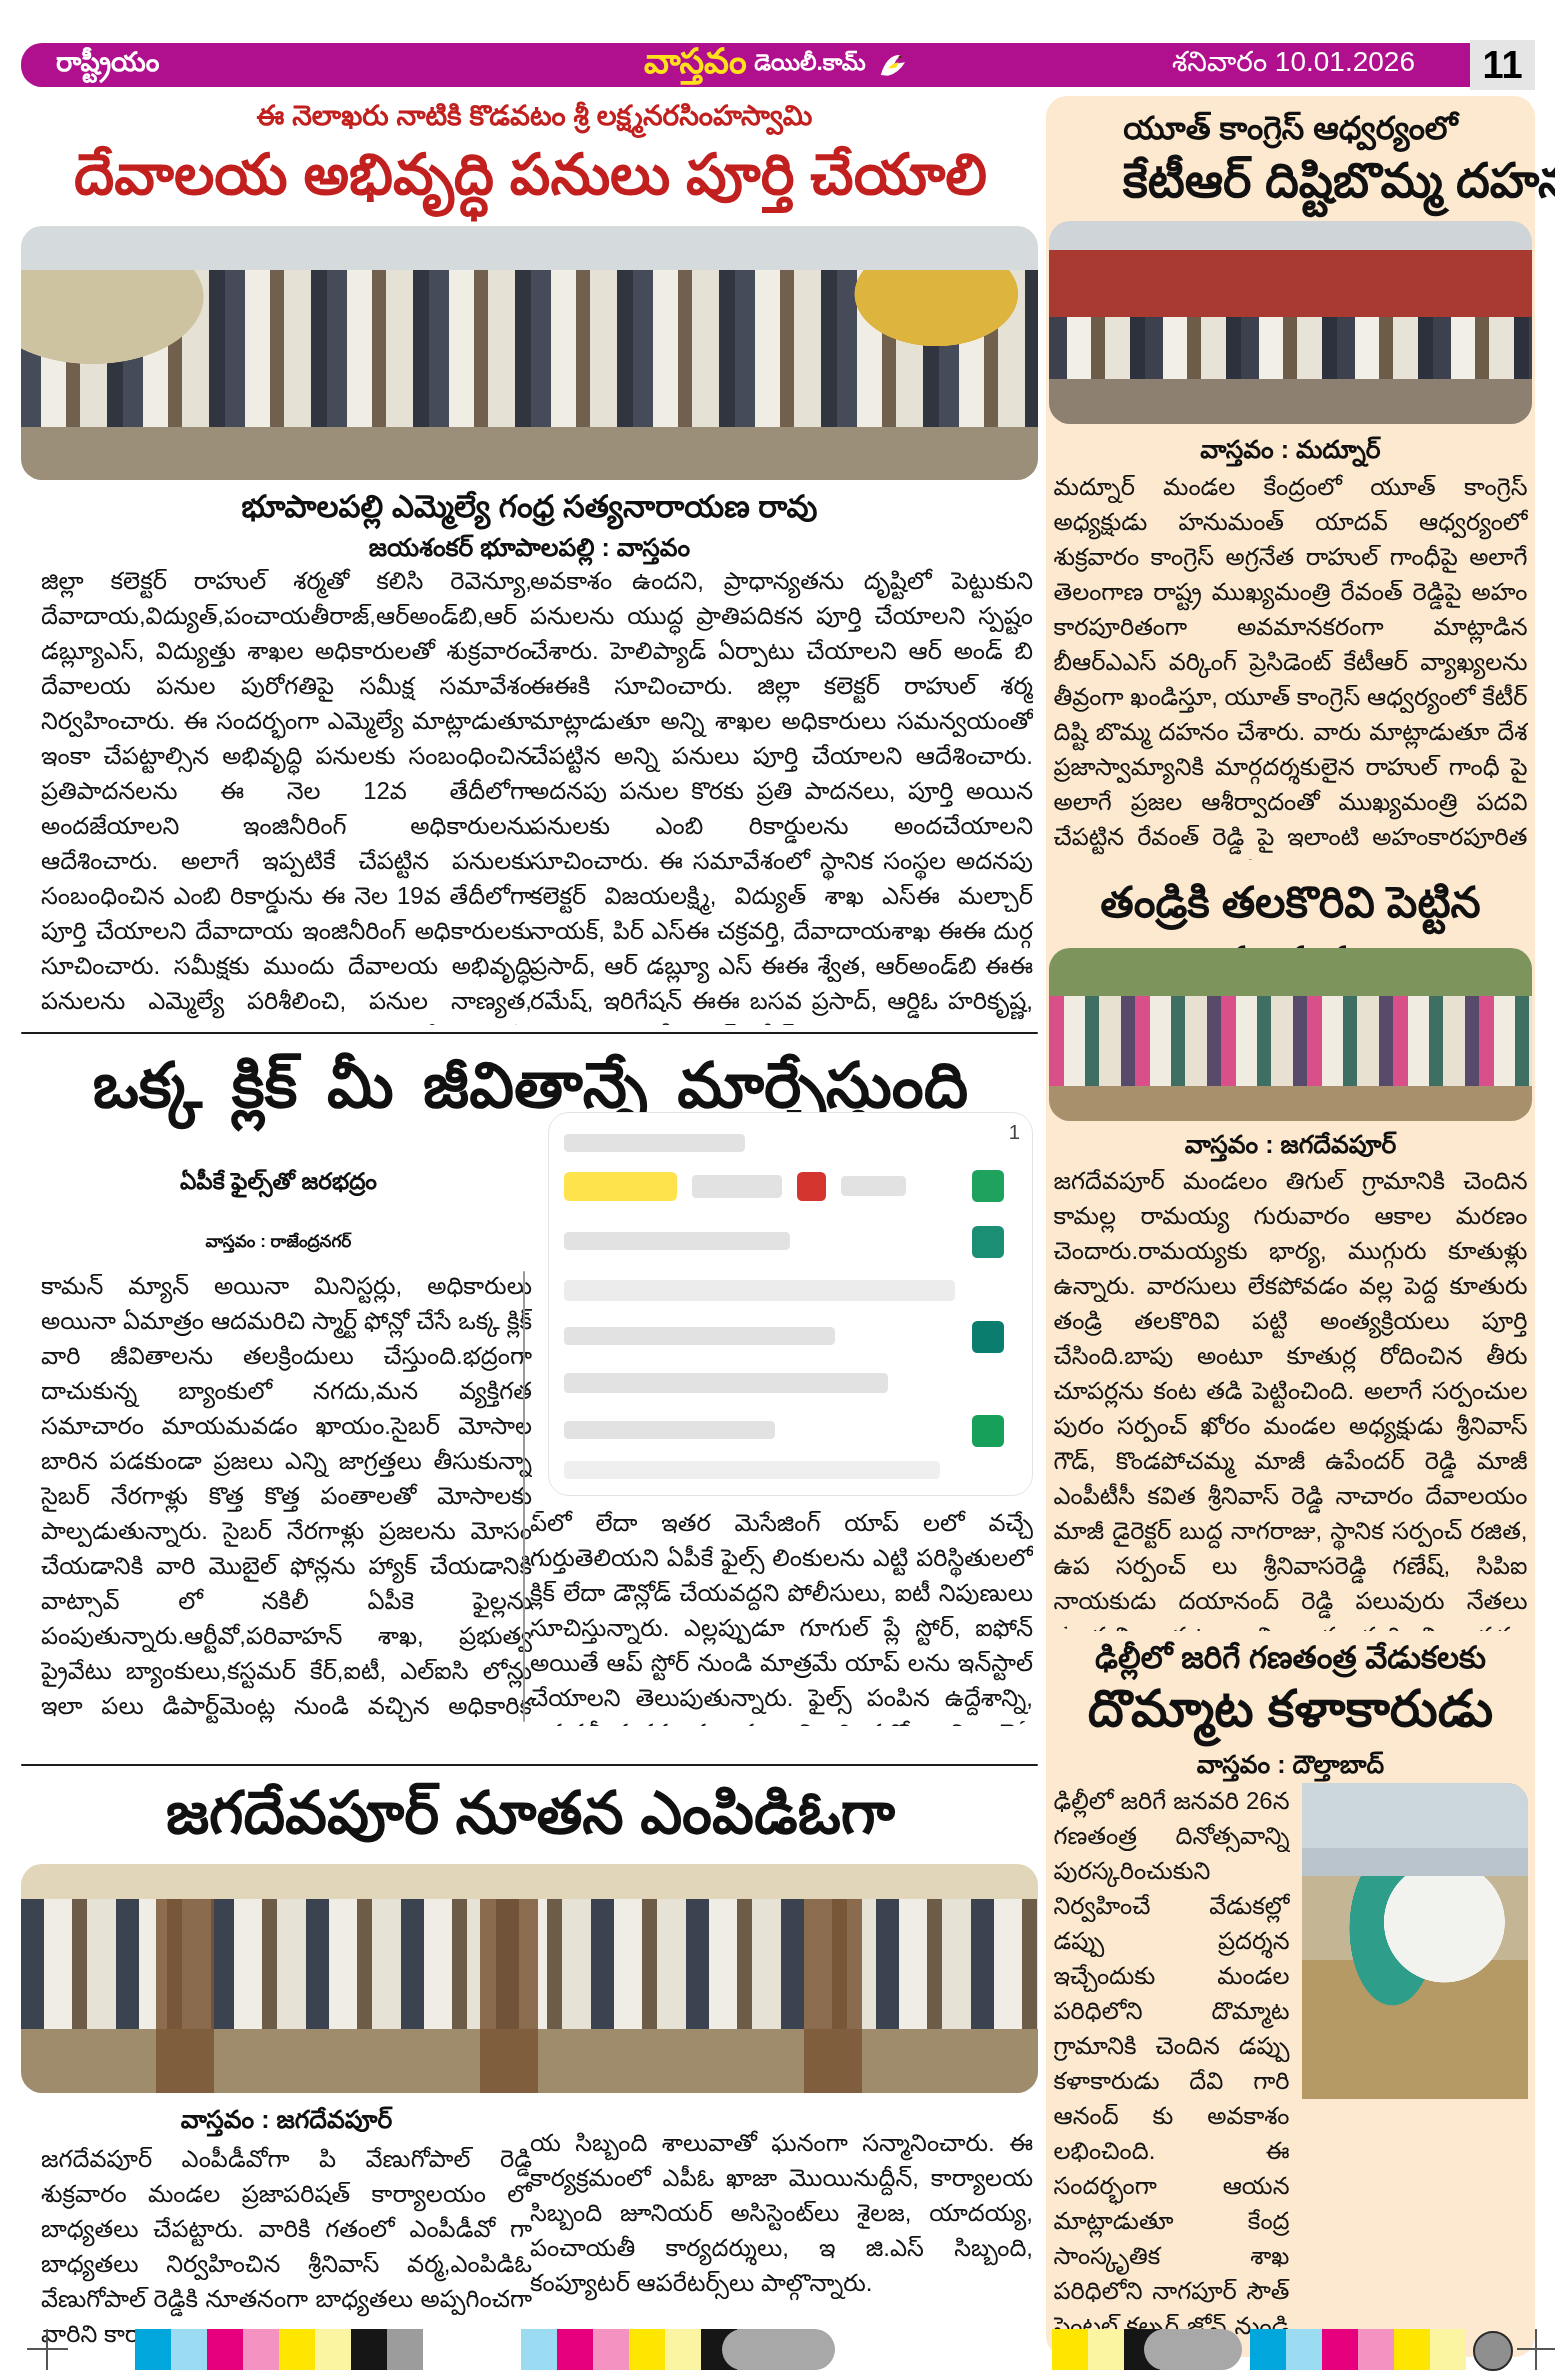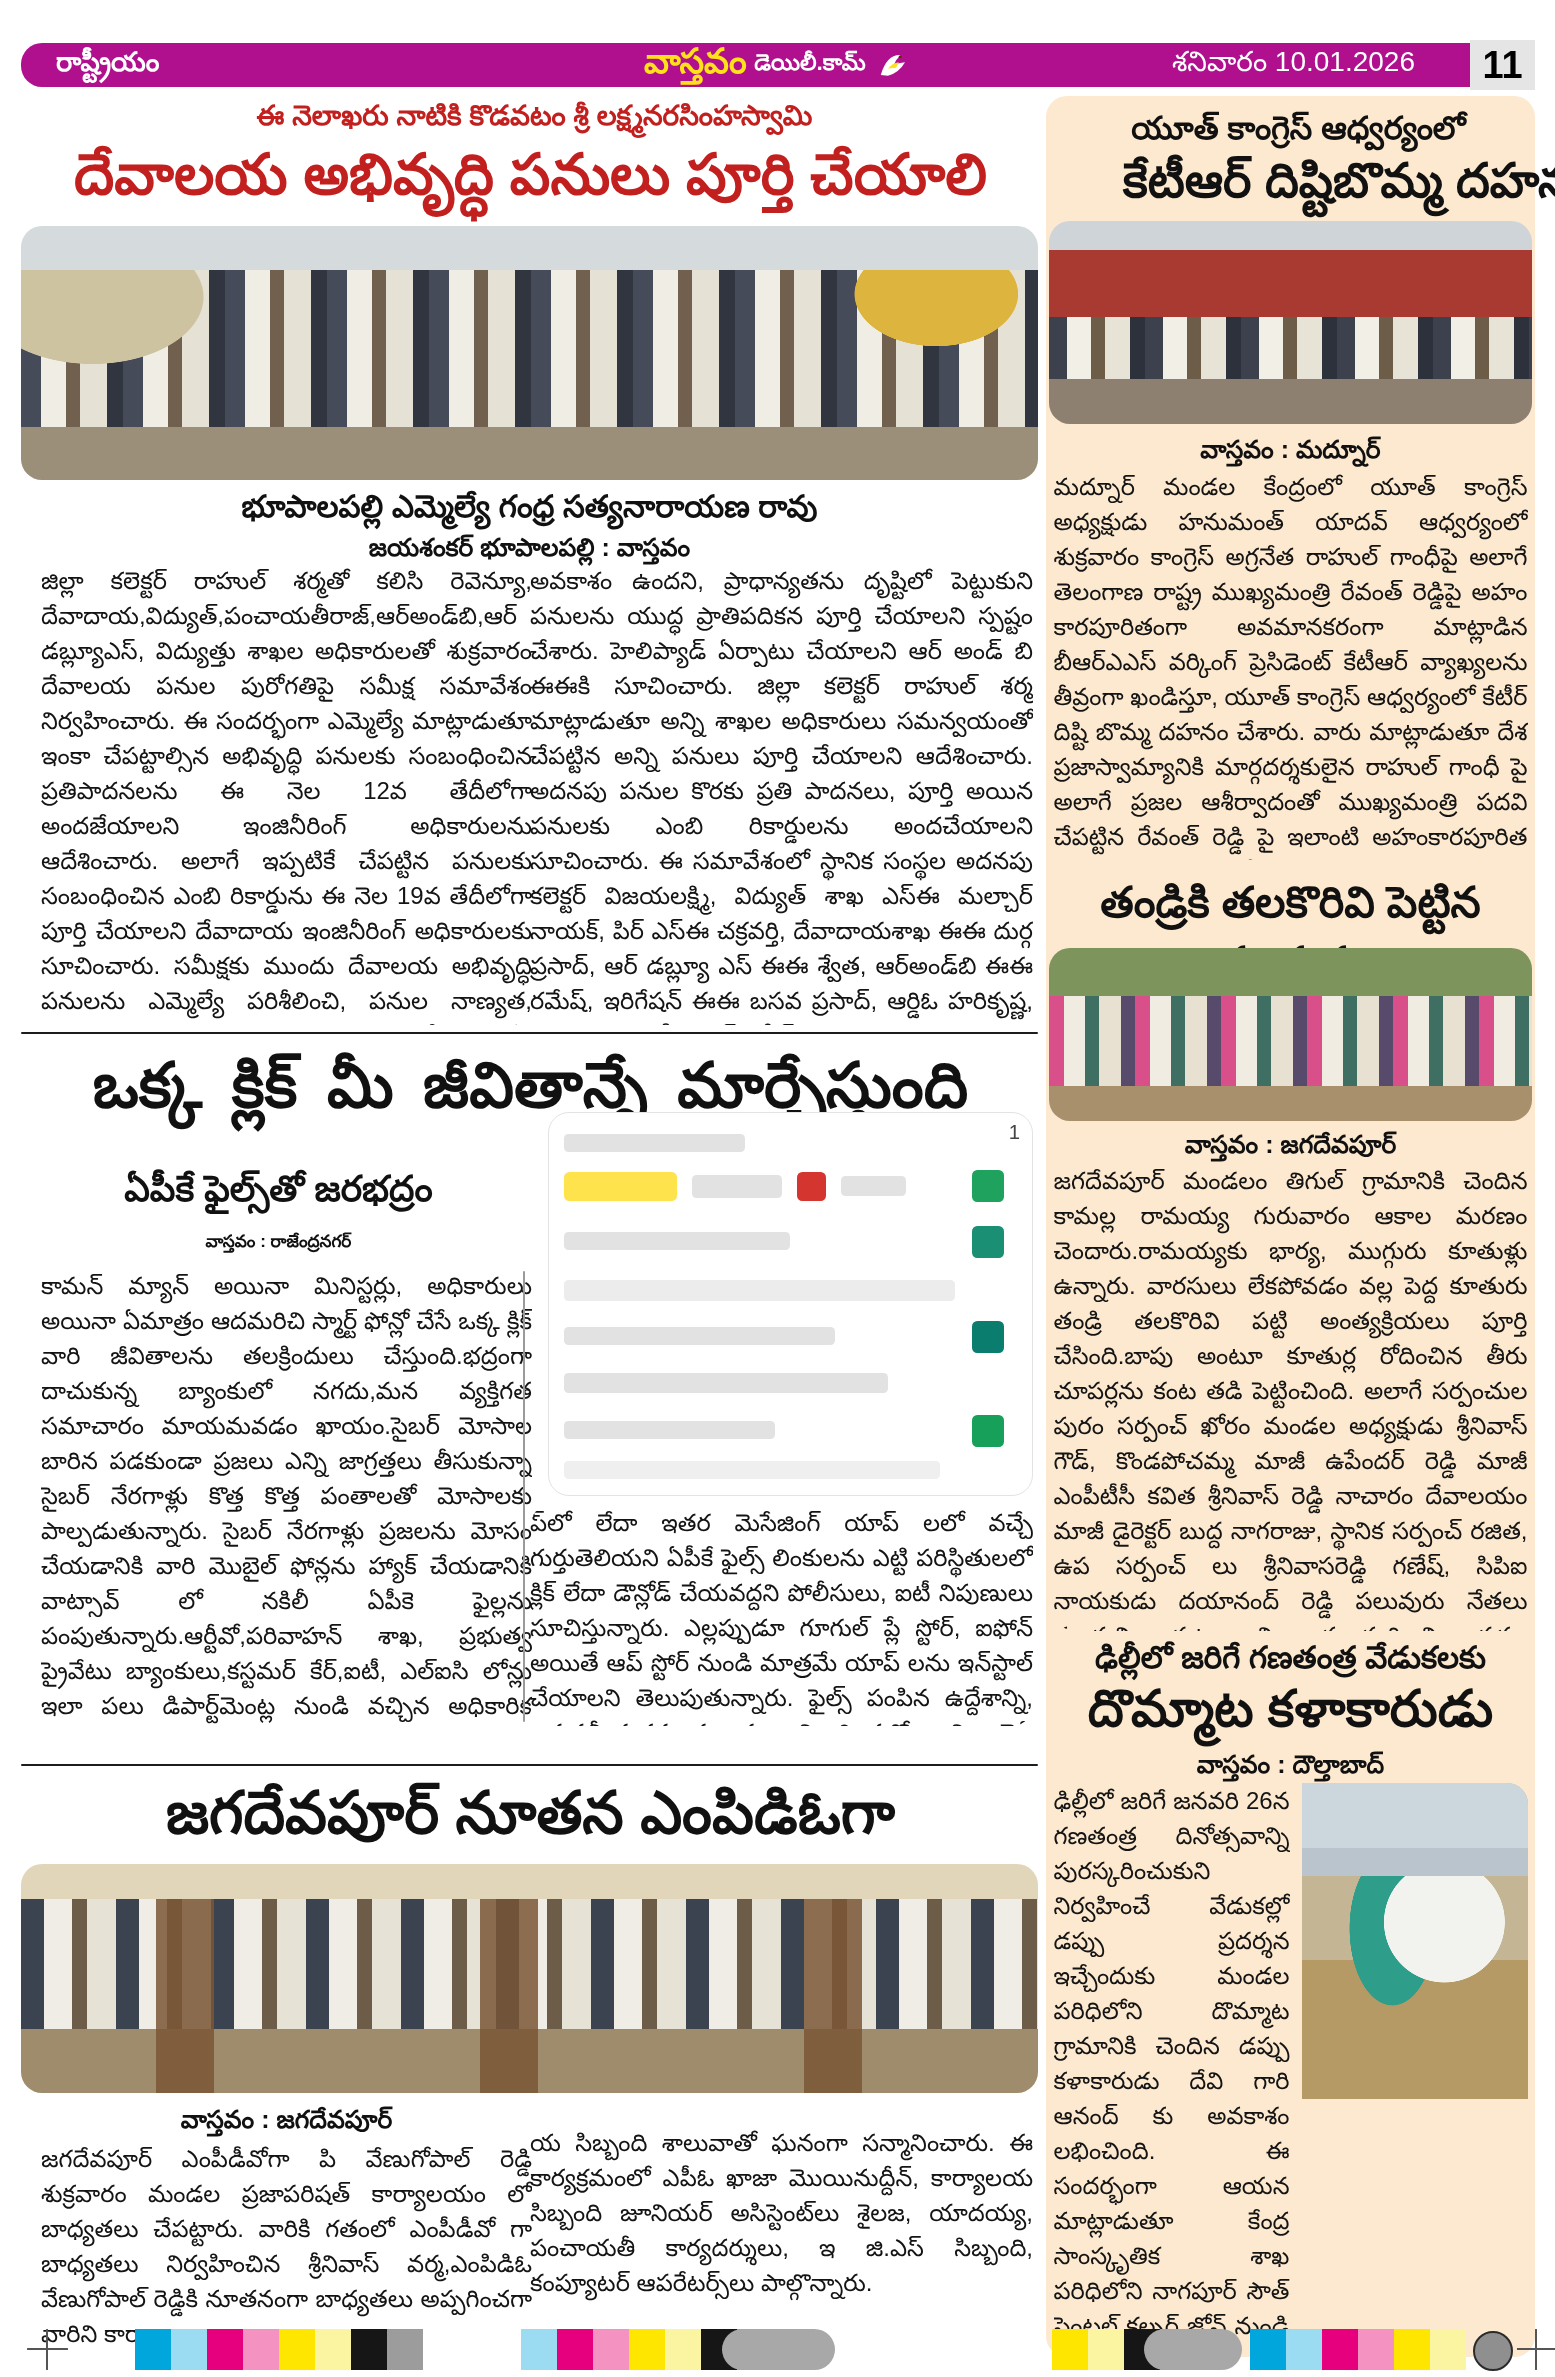--- a/index.html
+++ b/index.html
@@ -91,21 +91,21 @@
   <div class="abs c b red" style="left:30px;top:143px;width:1001px;font-size:57px;line-height:1.1;">దేవాలయ అభివృద్ధి పనులు పూర్తి చేయాలి</div>
   <div class="abs ph ph-crowd-main" style="left:21px;top:226px;width:1017px;height:254px;"></div>
   <div class="abs c b" style="left:21px;top:489px;width:1017px;font-size:31px;">భూపాలపల్లి ఎమ్మెల్యే గంధ్ర సత్యనారాయణ రావు</div>
   <div class="abs c b" style="left:21px;top:533px;width:1017px;font-size:25px;">జయశంకర్ భూపాలపల్లి : వాస్తవం</div>
   <div class="abs body-text" style="left:41px;top:563px;width:491px;height:462px;">జిల్లా కలెక్టర్ రాహుల్ శర్మతో కలిసి రెవెన్యూ, దేవాదాయ,విద్యుత్,పంచాయతీరాజ్,ఆర్‌అండ్‌బి,ఆర్‌డబ్ల్యూఎస్, విద్యుత్తు శాఖల అధికారులతో శుక్రవారం దేవాలయ పనుల పురోగతిపై సమీక్ష సమావేశం నిర్వహించారు. ఈ సందర్భంగా ఎమ్మెల్యే మాట్లాడుతూ ఇంకా చేపట్టాల్సిన అభివృద్ధి పనులకు సంబంధించిన ప్రతిపాదనలను ఈ నెల 12వ తేదీలోగా అందజేయాలని ఇంజినీరింగ్ అధికారులను ఆదేశించారు. అలాగే ఇప్పటికే చేపట్టిన పనులకు సంబంధించిన ఎంబి రికార్డును ఈ నెల 19వ తేదీలోగా పూర్తి చేయాలని దేవాదాయ ఇంజినీరింగ్ అధికారులకు సూచించారు. సమీక్షకు ముందు దేవాలయ అభివృద్ధి పనులను ఎమ్మెల్యే పరిశీలించి, పనుల నాణ్యత, వేగంపై అధికారులకు పలు సూచనలు చేశారు.వచ్చే నెలలో దేవాలయానికి సీఎం రేవంత్ రెడ్డి వచ్చే</div>
   <div class="abs body-text" style="left:530px;top:563px;width:503px;height:462px;">అవకాశం ఉందని, ప్రాధాన్యతను దృష్టిలో పెట్టుకుని పనులను యుద్ధ ప్రాతిపదికన పూర్తి చేయాలని స్పష్టం చేశారు. హెలిప్యాడ్ ఏర్పాటు చేయాలని ఆర్ అండ్ బి ఈఈకి సూచించారు. జిల్లా కలెక్టర్ రాహుల్ శర్మ మాట్లాడుతూ అన్ని శాఖల అధికారులు సమన్వయంతో చేపట్టిన అన్ని పనులు పూర్తి చేయాలని ఆదేశించారు. అదనపు పనుల కొరకు ప్రతి పాదనలు, పూర్తి అయిన పనులకు ఎంబి రికార్డులను అందచేయాలని సూచించారు. ఈ సమావేశంలో స్థానిక సంస్థల అదనపు కలెక్టర్ విజయలక్ష్మి, విద్యుత్ శాఖ ఎస్‌ఈ మల్చార్ నాయక్, పిర్ ఎస్‌ఈ చక్రవర్తి, దేవాదాయశాఖ ఈఈ దుర్గ ప్రసాద్, ఆర్ డబ్ల్యూ ఎస్ ఈఈ శ్వేత, ఆర్‌అండ్‌బి ఈఈ రమేష్, ఇరిగేషన్ ఈఈ బసవ ప్రసాద్, ఆర్డిఓ హరికృష్ణ, శిక్షణా డిప్యూటీ కలెక్టర్ నవీన్ రెడ్డి, ఎఫ్టిఓ అప్పల కొండ, తహసీల్దార్ శ్వేతా, దేవస్థానం ఈఓ మహేష్ తదితరులు పాల్గొన్నారు.</div>
 
   <div class="abs rule" style="left:21px;top:1032px;width:1017px;"></div>
 
   <div class="abs c b" style="left:30px;top:1049px;width:1001px;font-size:63px;word-spacing:12px;">ఒక్క క్లిక్ మీ జీవితాన్నే మార్చేస్తుంది</div>
-  <div class="abs c b" style="left:68px;top:1168px;width:421px;font-size:36px;">ఏపీకే ఫైల్స్‌తో జరభద్రం</div>
+  <div class="abs c b" style="left:68px;top:1168px;width:421px;font-size:23px;">ఏపీకే ఫైల్స్‌తో జరభద్రం</div>
   <div class="abs c b" style="left:68px;top:1232px;width:421px;font-size:17px;text-align:center;">వాస్తవం : రాజేంద్రనగర్</div>
   <div class="abs body-text" style="left:41px;top:1268px;width:491px;height:457px;">కామన్ మ్యాన్ అయినా మినిస్టర్లు, అధికారులు అయినా ఏమాత్రం ఆదమరిచి స్మార్ట్ ఫోన్లో చేసే ఒక్క క్లిక్ వారి జీవితాలను తలక్రిందులు చేస్తుంది.భద్రంగా దాచుకున్న బ్యాంకులో నగదు,మన వ్యక్తిగత సమాచారం మాయమవడం ఖాయం.సైబర్ మోసాల బారిన పడకుండా ప్రజలు ఎన్ని జాగ్రత్తలు తీసుకున్నా సైబర్ నేరగాళ్లు కొత్త కొత్త పంతాలతో మోసాలకు పాల్పడుతున్నారు. సైబర్ నేరగాళ్లు ప్రజలను మోసం చేయడానికి వారి మొబైల్ ఫోన్లను హ్యాక్ చేయడానికి వాట్సావ్ లో నకిలీ ఏపీకె ఫైల్లను పంపుతున్నారు.ఆర్టీవో,పరివాహన్ శాఖ, ప్రభుత్వ ప్రైవేటు బ్యాంకులు,కస్టమర్ కేర్,ఐటీ, ఎల్ఐసి లోన్లు ఇలా పలు డిపార్ట్‌మెంట్ల నుండి వచ్చిన అధికారిక నోటీసులుగా నమ్మించి నకిలీ ఏపీకె ఫైళ్లను పంపుతున్నారు. ఏమాత్రం ఆదమరిచి ఆ ఏపీకె ఫైళ్లను ఇన్‌స్టాల్ చేసే అంతే సంగతులు. హ్యాకర్లు ఫోన్లను నియంత్రించి వ్యక్తిగత డేటాను దొంగలించే ప్రమాదం ఉంది. వాట్సా</div>
 
   <div class="abs shot">
     <span class="shot-one">1</span>
     <div class="bar" style="top:21px;left:15px;width:181px;height:18px;"></div>
     <div class="chip" style="top:59px;left:15px;width:113px;height:29px;background:#ffe34d;"></div>
     <div class="bar" style="top:62px;left:143px;width:90px;height:22.6px;"></div>
     <div class="chip" style="top:59px;left:248px;width:29px;height:29px;background:#d4352f;"></div>
     <div class="bar" style="top:63px;left:292px;width:65px;height:19.6px;"></div>
@@ -127,21 +127,21 @@
   <div class="abs rule" style="left:21px;top:1764px;width:1017px;"></div>
 
   <div class="abs c b" style="left:30px;top:1779px;width:1001px;font-size:59px;">జగదేవపూర్ నూతన ఎంపిడిఓగా వేణుగోపాల్ రెడ్డి</div>
   <div class="abs ph ph-office" style="left:21px;top:1864px;width:1017px;height:229px;"></div>
   <div class="abs c b" style="left:41px;top:2105px;width:491px;font-size:25px;">వాస్తవం : జగదేవపూర్</div>
   <div class="abs body-text" style="left:41px;top:2141px;width:491px;height:217px;">జగదేవపూర్ ఎంపీడీవోగా పి వేణుగోపాల్ రెడ్డి శుక్రవారం మండల ప్రజాపరిషత్ కార్యాలయం లో బాధ్యతలు చేపట్టారు. వారికి గతంలో ఎంపీడీవో గా బాధ్యతలు నిర్వహించిన శ్రీనివాస్ వర్మ,ఎంపిడిఓ వేణుగోపాల్ రెడ్డికి నూతనంగా బాధ్యతలు అప్పగించగా వారిని కార్యాల</div>
   <div class="abs body-text" style="left:530px;top:2125px;width:503px;height:226px;">య సిబ్బంది శాలువాతో ఘనంగా సన్మానించారు. ఈ కార్యక్రమంలో ఎపీఓ ఖాజా మొయినుద్దీన్, కార్యాలయ సిబ్బంది జూనియర్ అసిస్టెంట్‌లు శైలజ, యాదయ్య, పంచాయతీ కార్యదర్శులు, ఇ జి.ఎస్ సిబ్బంది, కంప్యూటర్ ఆపరేటర్స్‌లు పాల్గొన్నారు.</div>
 
   <div class="abs right-box">
 
-    <div class="abs c b" style="left:0;top:13.5px;width:489px;font-size:32px;margin-left:8px;">యూత్ కాంగ్రెస్ ఆధ్వర్యంలో</div>
+    <div class="abs c b" style="left:0;top:13.5px;width:489px;font-size:32px;">యూత్ కాంగ్రెస్ ఆధ్వర్యంలో</div>
     <div class="abs c b" style="left:0;top:57px;width:550px;font-size:48px;text-align:right;">కేటీఆర్ దిష్టిబొమ్మ దహనం</div>
     <div class="abs ph ph-effigy" style="left:3px;top:125px;width:483px;height:203px;"></div>
     <div class="abs c b" style="left:0;top:339px;width:489px;font-size:25px;">వాస్తవం : మద్నూర్</div>
     <div class="abs body-text" style="left:7.5px;top:373px;width:474px;height:391px;">మద్నూర్ మండల కేంద్రంలో యూత్ కాంగ్రెస్ అధ్యక్షుడు హనుమంత్ యాదవ్ ఆధ్వర్యంలో శుక్రవారం కాంగ్రెస్ అగ్రనేత రాహుల్ గాంధీపై అలాగే తెలంగాణ రాష్ట్ర ముఖ్యమంత్రి రేవంత్ రెడ్డిపై అహం కారపూరితంగా అవమానకరంగా మాట్లాడిన బీఆర్ఎఎస్ వర్కింగ్ ప్రెసిడెంట్ కేటీఆర్ వ్యాఖ్యలను తీవ్రంగా ఖండిస్తూ, యూత్ కాంగ్రెస్ ఆధ్వర్యంలో కేటీర్ దిష్టి బొమ్మ దహనం చేశారు. వారు మాట్లాడుతూ దేశ ప్రజాస్వామ్యానికి మార్గదర్శకులైన రాహుల్ గాంధీ పై అలాగే ప్రజల ఆశీర్వాదంతో ముఖ్యమంత్రి పదవి చేపట్టిన రేవంత్ రెడ్డి పై ఇలాంటి అహంకారపూరిత వ్యాఖ్యలు చేయడం బీఆర్ఎస్ నాయకులకు తగదని యూత్ కాంగ్రెస్ నాయకులు ఆగ్రహం వ్యక్తం చేశారు.</div>
 
     <div class="abs c b" style="left:0;top:782px;width:489px;font-size:43px;">తండ్రికి తలకొరివి పెట్టిన కూతురు</div>
     <div class="abs ph ph-funeral" style="left:3px;top:852px;width:483px;height:173px;"></div>
     <div class="abs c b" style="left:0;top:1034px;width:489px;font-size:25px;">వాస్తవం : జగదేవపూర్</div>
     <div class="abs body-text" style="left:7.5px;top:1067px;width:474px;height:468px;">జగదేవపూర్ మండలం తిగుల్ గ్రామానికి చెందిన కామల్ల రామయ్య గురువారం ఆకాల మరణం చెందారు.రామయ్యకు భార్య, ముగ్గురు కూతుళ్లు ఉన్నారు. వారసులు లేకపోవడం వల్ల పెద్ద కూతురు తండ్రి తలకొరివి పట్టి అంత్యక్రియలు పూర్తి చేసింది.బాపు అంటూ కూతుర్ల రోదించిన తీరు చూపర్లను కంట తడి పెట్టించింది. అలాగే సర్పంచుల పురం సర్పంచ్ ఖోరం మండల అధ్యక్షుడు శ్రీనివాస్ గౌడ్, కొండపోచమ్మ మాజీ ఉపేందర్ రెడ్డి మాజీ ఎంపీటీసీ కవిత శ్రీనివాస్ రెడ్డి నాచారం దేవాలయం మాజీ డైరెక్టర్ బుద్ద నాగరాజు, స్థానిక సర్పంచ్ రజిత, ఉప సర్పంచ్ లు శ్రీనివాసరెడ్డి గణేష్, సిపిఐ నాయకుడు దయానంద్ రెడ్డి పలువురు నేతలు మృతుని కుటుంబాన్ని పరామర్శించి ప్రగడ సానుభూతి వ్యక్తం</div>
 

